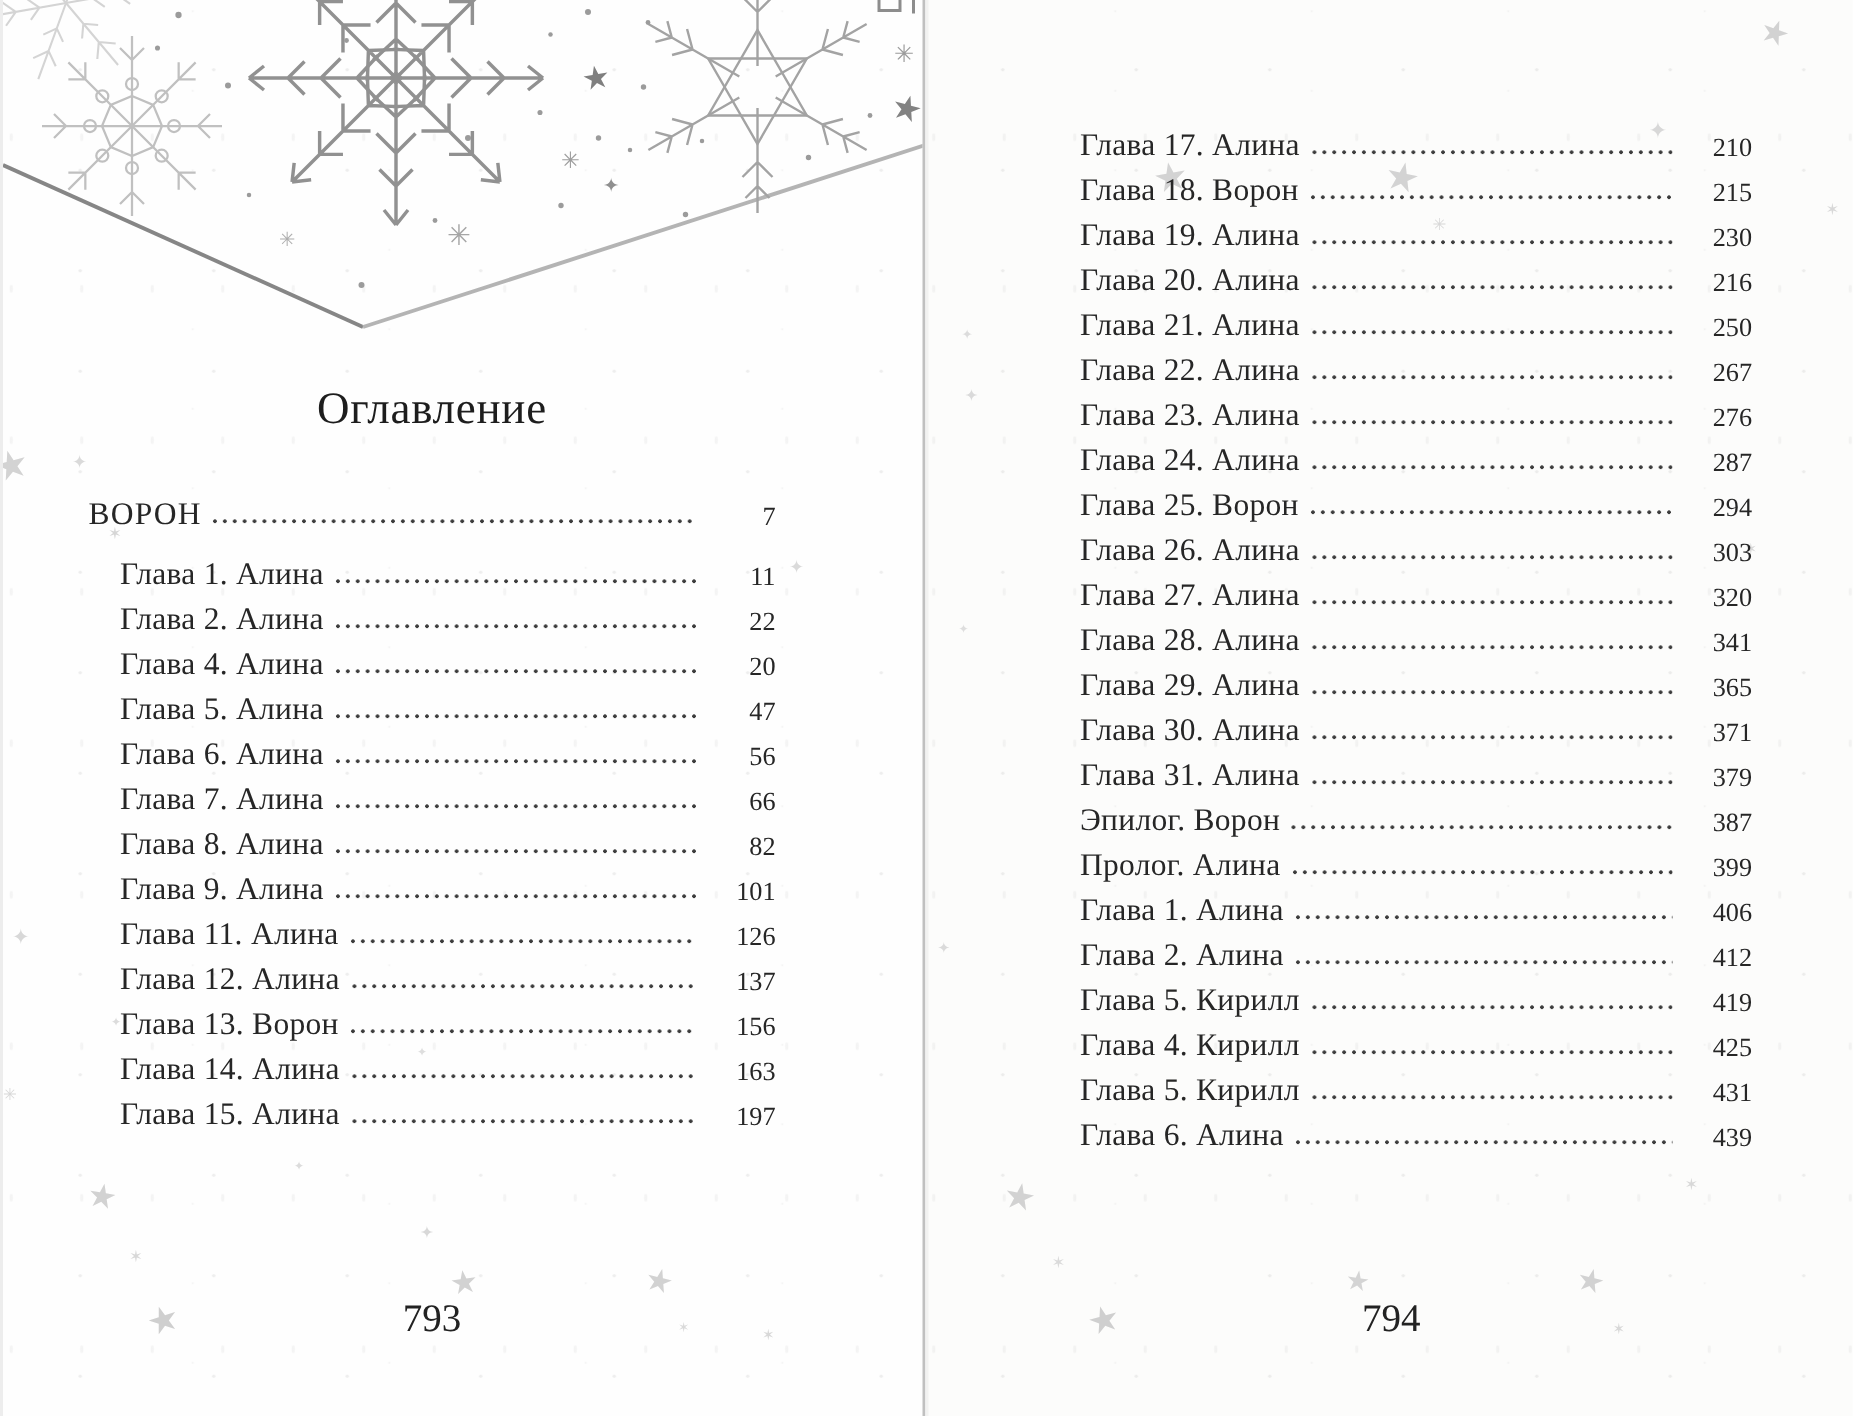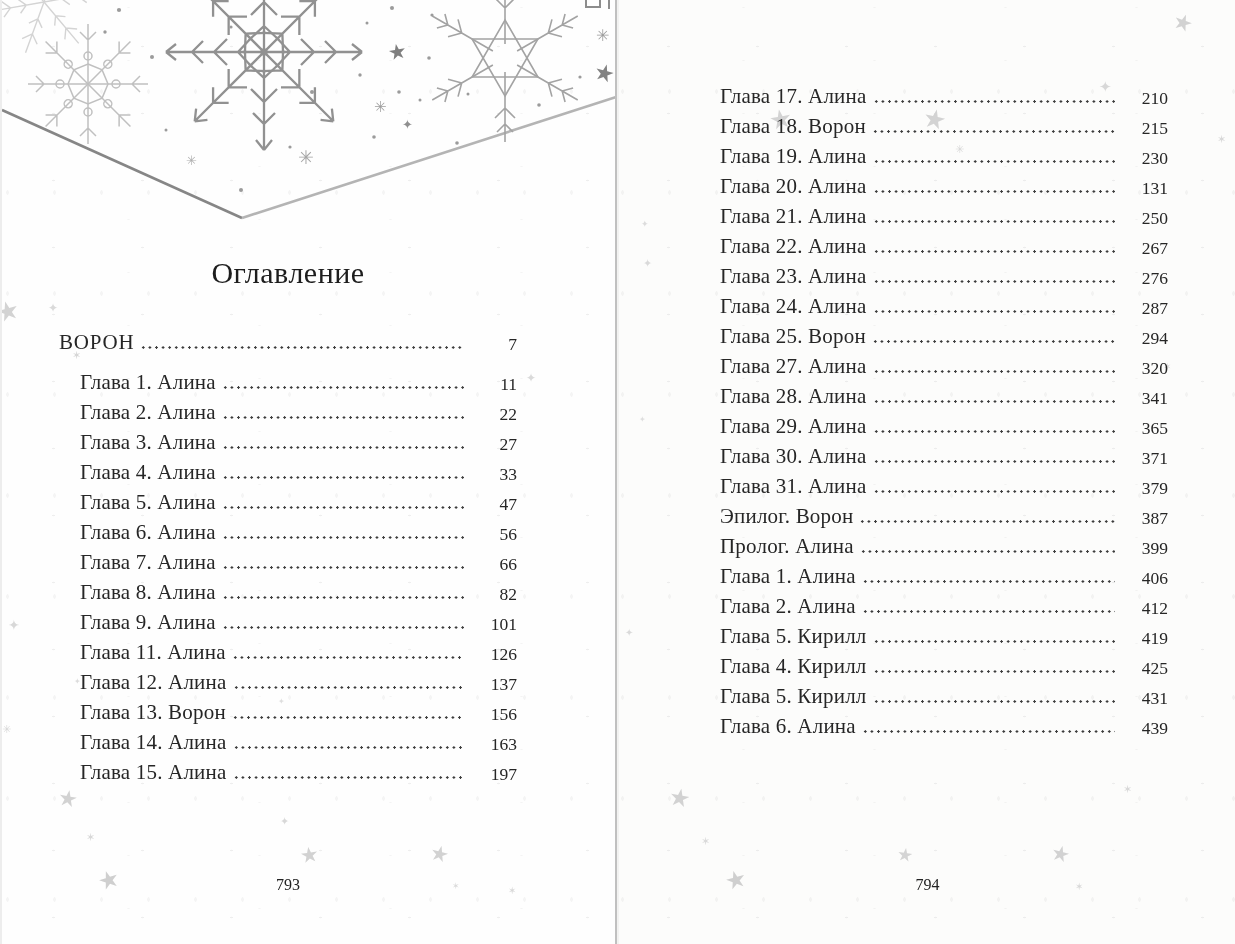--- a/index.html
+++ b/index.html
@@ -36,21 +36,21 @@
     flex:1; height:5px; margin:0 9px 4px 6px;
     background-image:radial-gradient(circle,#3c3c3c 1.05px, rgba(0,0,0,0) 1.4px);
     background-size:6.6px 5px; background-position:0 100%;
   }
   .row .pg { min-width:44px; text-align:right; font-size:17.5px; line-height:1.15; }
   .row.chapter { padding-left:21px; }
   .row.section { margin-bottom:10px; }
   .row.section .lbl { letter-spacing:.8px; }
   .row.section.gap-top { margin-top:23px; }
 
-  .folio { position:absolute; bottom:50px; font-size:16px; text-align:center; color:#222; line-height:1.2; }
+  .folio { position:absolute; bottom:50px; font-size:26px; text-align:center; color:#222; line-height:1.2; }
   .folio.fl { left:57px;  right:98px; }
   .folio.fr { left:82px;  right:79px; }
 
   .header-art { position:absolute; top:0; left:0; pointer-events:none; }
 
   .st { position:absolute; font-family:"DejaVu Sans",sans-serif; line-height:1; color:#d3d3d3; }
   .hd { color:#8f8f8f; }
 
   .frame-icon { position:absolute; left:583px; top:-6px; width:16px; height:14px; border:2px solid #8d8d8d; background:#fff; }
   .frame-tick { position:absolute; left:606px; top:0; width:2px; height:9px; background:#8d8d8d; }
@@ -238,28 +238,23 @@
             <span class="lbl">Глава 1. Алина</span>
             <span class="dots"></span>
             <span class="pg">11</span>
           </div>
           <div class="row chapter">
             <span class="lbl">Глава 2. Алина</span>
             <span class="dots"></span>
             <span class="pg">22</span>
           </div>
           <div class="row chapter">
-            <span class="lbl">Глава 3. Алина</span>
-            <span class="dots"></span>
-            <span class="pg">27</span>
-          </div>
-          <div class="row chapter">
             <span class="lbl">Глава 4. Алина</span>
             <span class="dots"></span>
-            <span class="pg">33</span>
+            <span class="pg">20</span>
           </div>
           <div class="row chapter">
             <span class="lbl">Глава 5. Алина</span>
             <span class="dots"></span>
             <span class="pg">47</span>
           </div>
           <div class="row chapter">
             <span class="lbl">Глава 6. Алина</span>
             <span class="dots"></span>
             <span class="pg">56</span>
@@ -344,21 +339,21 @@
             <span class="pg">215</span>
           </div>
           <div class="row chapter">
             <span class="lbl">Глава 19. Алина</span>
             <span class="dots"></span>
             <span class="pg">230</span>
           </div>
           <div class="row chapter">
             <span class="lbl">Глава 20. Алина</span>
             <span class="dots"></span>
-            <span class="pg">131</span>
+            <span class="pg">216</span>
           </div>
           <div class="row chapter">
             <span class="lbl">Глава 21. Алина</span>
             <span class="dots"></span>
             <span class="pg">250</span>
           </div>
           <div class="row chapter">
             <span class="lbl">Глава 22. Алина</span>
             <span class="dots"></span>
             <span class="pg">267</span>
@@ -370,20 +365,25 @@
           </div>
           <div class="row chapter">
             <span class="lbl">Глава 24. Алина</span>
             <span class="dots"></span>
             <span class="pg">287</span>
           </div>
           <div class="row chapter">
             <span class="lbl">Глава 25. Ворон</span>
             <span class="dots"></span>
             <span class="pg">294</span>
+          </div>
+          <div class="row chapter">
+            <span class="lbl">Глава 26. Алина</span>
+            <span class="dots"></span>
+            <span class="pg">303</span>
           </div>
           <div class="row chapter">
             <span class="lbl">Глава 27. Алина</span>
             <span class="dots"></span>
             <span class="pg">320</span>
           </div>
           <div class="row chapter">
             <span class="lbl">Глава 28. Алина</span>
             <span class="dots"></span>
             <span class="pg">341</span>

